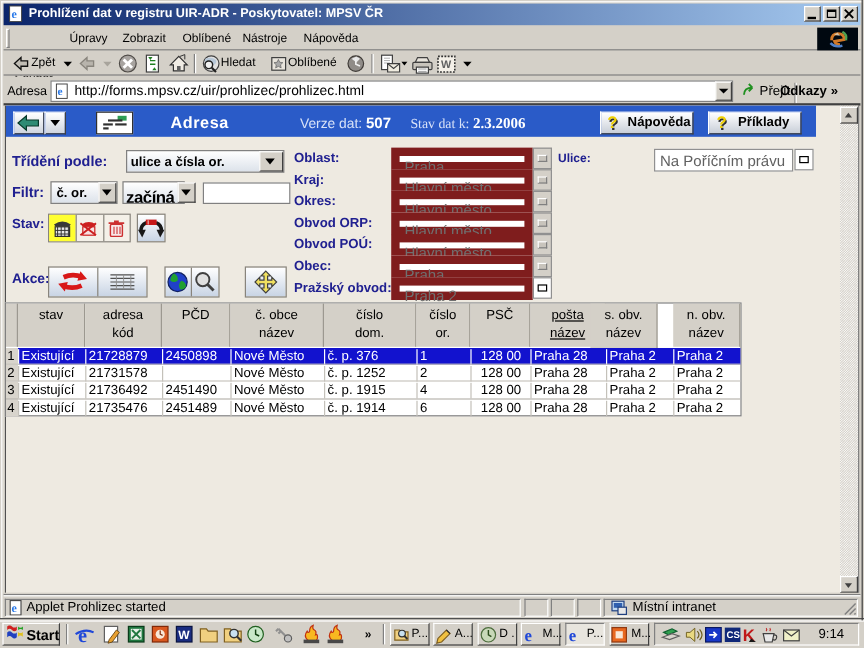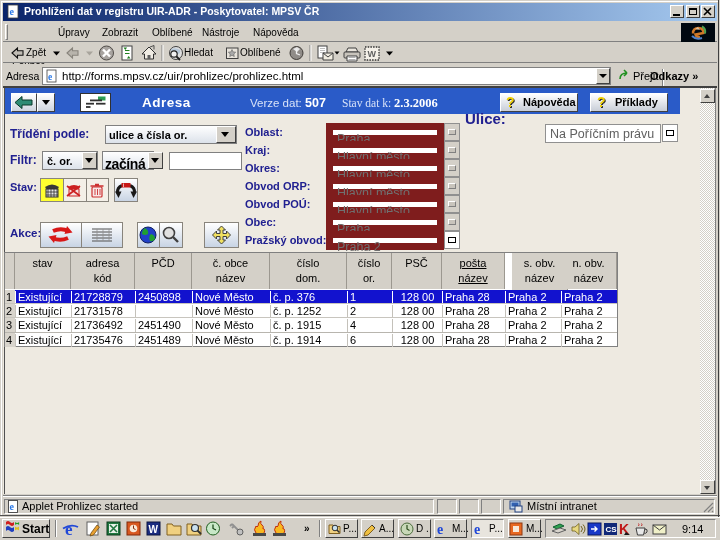--- a/index.html
+++ b/index.html
@@ -267,37 +267,37 @@
 <div class="abs rbtn" style="top:195px;">
     <span class="rbtn-in"></span>
   </div>
 <div class="abs rbtn" style="top:213px;">
     <span class="rbtn-in"></span>
   </div>
 <div class="abs rbtnw" style="top:231px;">
     <span class="rbtnw-in"></span>
   </div>
 
-<div class="abs" style="left:465px;top:110px;font-size:15px;font-weight:bold;color:#202090;">Ulice:</div>
+<div class="abs" style="left:465px;top:127px;font-size:10px;font-weight:bold;color:#202090;">Ulice:</div>
 <div class="abs" style="left:545px;top:124px;width:116px;height:19px;background:#fff;border:1px solid #909090;font-size:12.5px;color:#606060;padding:2px 0 0 4px;">Na Poříčním právu</div>
 <div class="abs rbtnw" style="left:662px;top:124px;">
     <span class="rbtnw-in"></span>
   </div>
 
 <div class="abs" style="left:4px;top:252px;width:614px;height:95px;background:#FFFFFF;border:1px solid #808080;"></div>
 <div class="th" style="left:5px;top:253px;width:10px;height:36px;"></div>
 <div class="th" style="left:15px;top:253px;width:56px;height:36px;">stav</div>
 <div class="th" style="left:71px;top:253px;width:64px;height:36px;">adresa<br>kód</div>
 <div class="th" style="left:135px;top:253px;width:57px;height:36px;">PČD</div>
 <div class="th" style="left:192px;top:253px;width:78px;height:36px;">č. obce<br>název</div>
 <div class="th" style="left:270px;top:253px;width:77px;height:36px;">číslo<br>dom.</div>
 <div class="th" style="left:347px;top:253px;width:45px;height:36px;">číslo<br>or.</div>
 <div class="th" style="left:392px;top:253px;width:50px;height:36px;">PSČ</div>
 <div class="th" style="left:442px;top:253px;width:63px;height:36px;text-decoration:underline;">pošta<br>název</div>
-<div class="th" style="left:512px;top:253px;width:56px;height:48px;">s. obv.<br>název</div>
+<div class="th" style="left:492px;top:253px;width:56px;height:48px;">s. obv.<br>název</div>
 <div class="th" style="left:561px;top:253px;width:56px;height:36px;">n. obv.<br>název</div>
 
 <div class="abs" style="left:5px;top:290px;width:10px;height:14px;font-size:11px;background:#D8D4CC;padding:1px 0 0 1px;">1</div>
 <div class="abs" style="left:5px;top:304px;width:10px;height:14px;font-size:11px;background:#D8D4CC;padding:1px 0 0 1px;">2</div>
 <div class="abs" style="left:5px;top:318px;width:10px;height:15px;font-size:11px;background:#D8D4CC;padding:1px 0 0 1px;">3</div>
 <div class="abs" style="left:5px;top:333px;width:10px;height:14px;font-size:11px;background:#D8D4CC;padding:1px 0 0 1px;">4</div>
 
 <div class="abs" style="left:15px;top:290px;width:602px;height:14px;background:#1212CE;"></div>
 <div class="row sel" style="top:290px;">
   <span class="c0">Existující</span>

